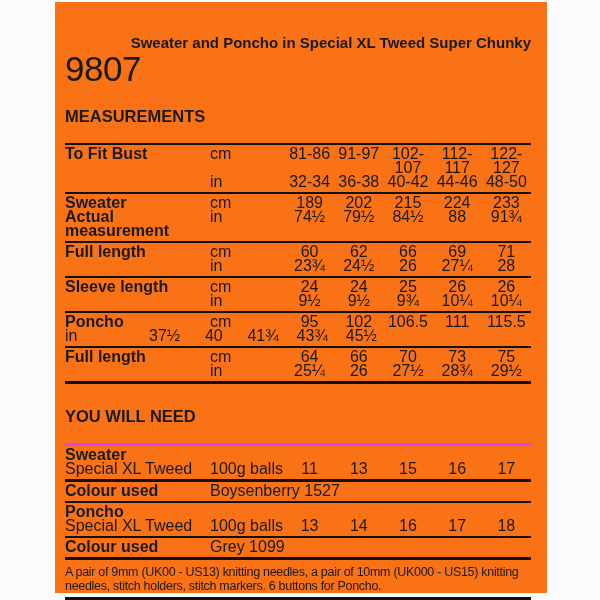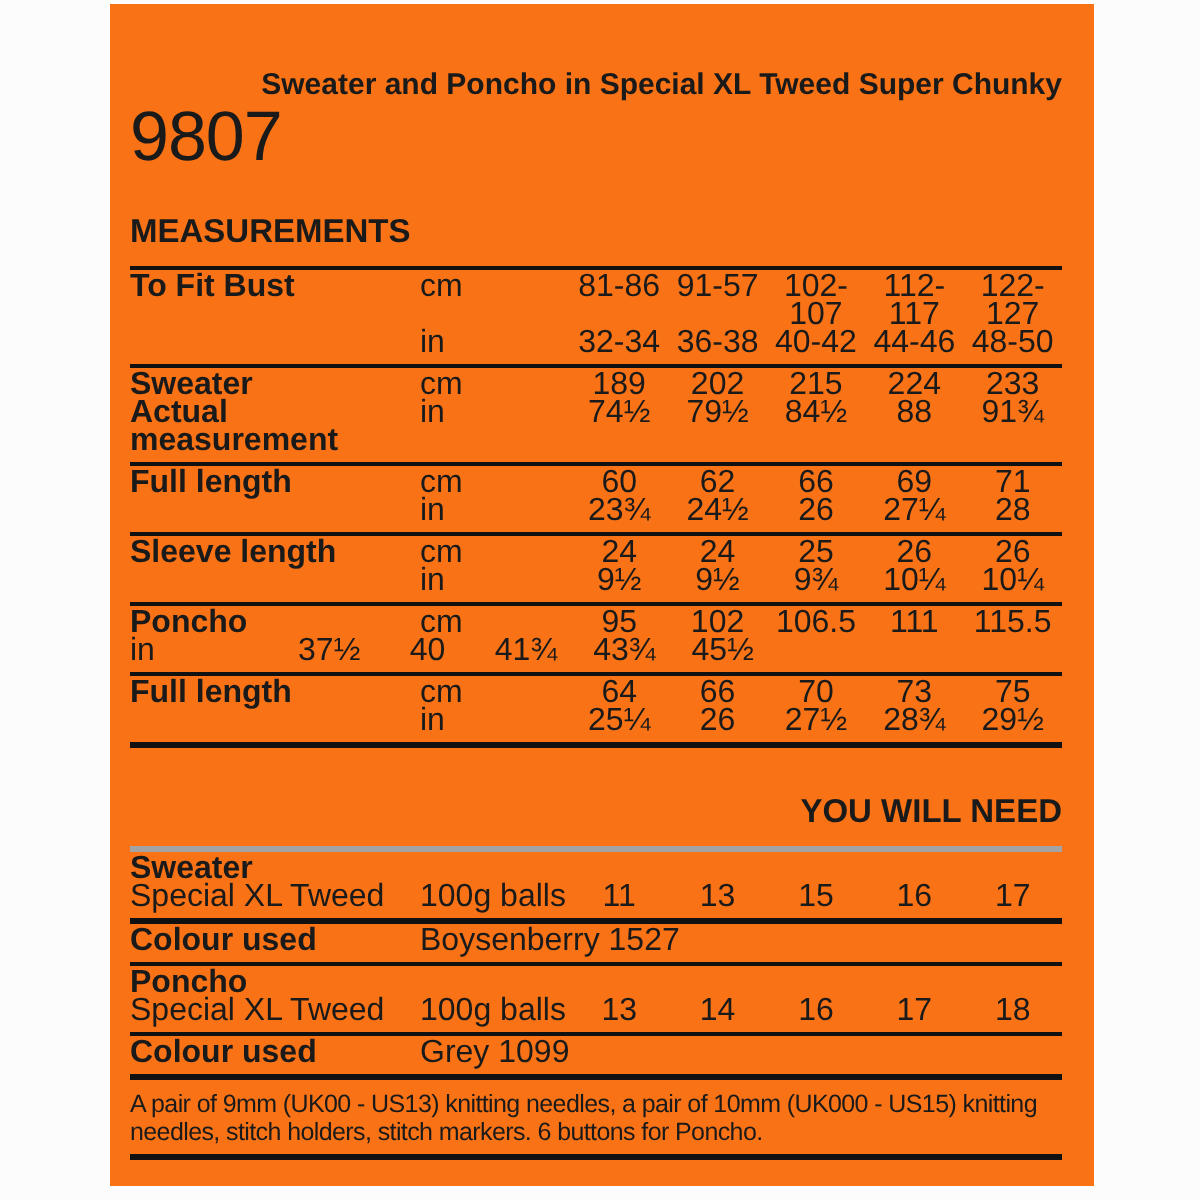--- a/index.html
+++ b/index.html
@@ -19,24 +19,24 @@
     margin-top:32px;text-align:right;
     font-size:15px;line-height:17px;font-weight:bold;
   }
   .patnum{
     margin-top:3px;
     font-size:35px;line-height:30px;font-weight:400;letter-spacing:-0.5px;
   }
 
   .sec{
     font-size:16.5px;line-height:17px;font-weight:bold;
-    padding-bottom:8px;
+    padding-bottom:18px;
   }
   .sec-m{margin-top:24px;border-bottom:2px solid #111;}
-  .sec-y{margin-top:24px;border-bottom:3px solid #a3a3a3;text-align:right;}
+  .sec-y{margin-top:24px;border-bottom:3px solid #d946ef;}
 
   .mrow,.yrow{
     padding:2px 0 3px;border-bottom:2px solid #111;
     font-size:16px;line-height:14px;
   }
   .thick{border-bottom-width:3px;}
   .tline{display:flex;width:100%;}
   .lbl{width:145px;font-weight:bold;flex-shrink:0;}
   .lbl.rg{font-weight:normal;}
   .unit{width:75px;flex-shrink:0;}
@@ -60,21 +60,21 @@
 
     <div class="sec sec-m">MEASUREMENTS</div>
 
     <div>
 
       <div class="mrow">
         <div class="tline">
           <span class="lbl">To Fit Bust</span>
           <span class="unit">cm</span>
           <span class="num">81-86</span>
-          <span class="num">91-57</span>
+          <span class="num">91-97</span>
           <span class="num">102-107</span>
           <span class="num">112-117</span>
           <span class="num">122-127</span>
         </div>
         <div class="tline">
           <span class="lbl"></span>
           <span class="unit">in</span>
           <span class="num">32-34</span>
           <span class="num">36-38</span>
           <span class="num">40-42</span>

